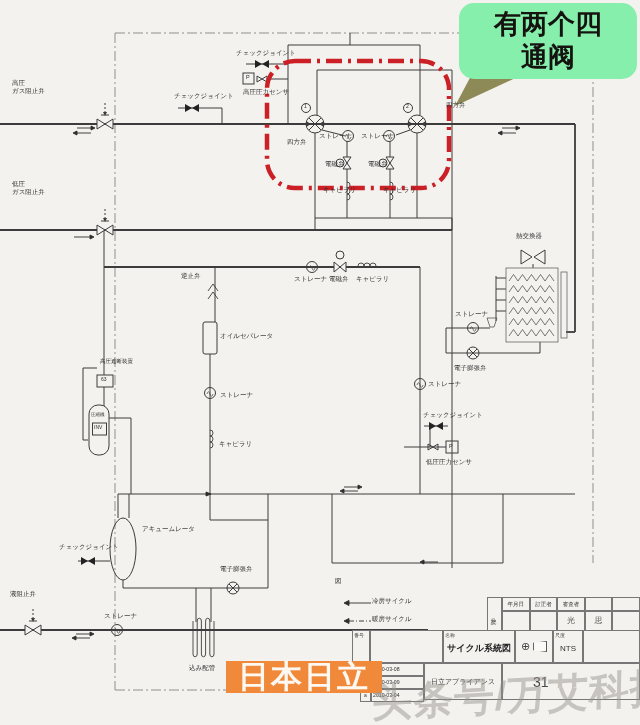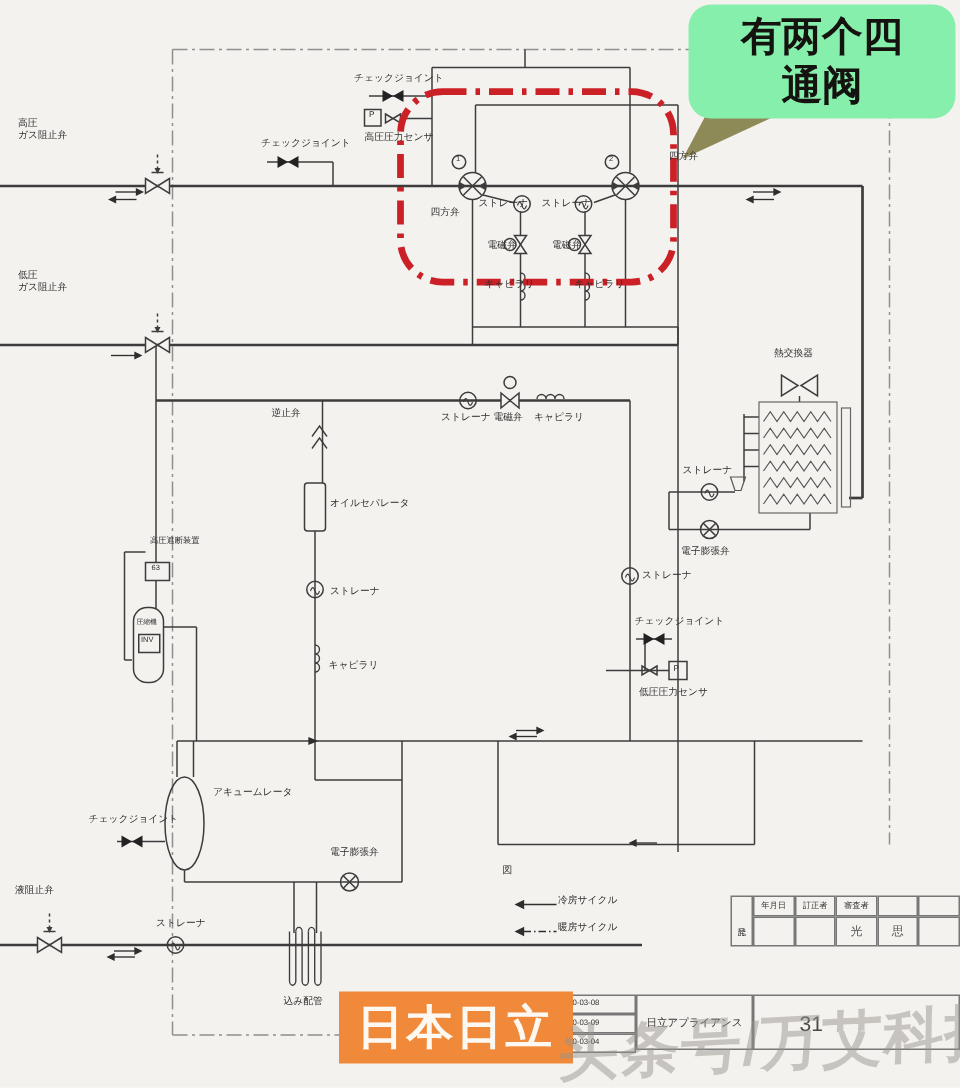--- a/index.html
+++ b/index.html
@@ -13,21 +13,21 @@
   }
   
   #callout{
     position:absolute;left:459px;top:3px;width:178px;height:76px;border-radius:15px;
     display:flex;flex-direction:column;align-items:center;justify-content:center;
     z-index:6;font-weight:600;color:#151310;text-align:center;
   }
   #callout .cl{font-size:27px;line-height:1.22;}
   
   #brand{
-    position:absolute;left:226px;top:661px;width:156px;height:48px;z-index:5;
+    position:absolute;left:226px;top:661px;width:156px;height:32px;z-index:5;
     display:flex;align-items:center;justify-content:center;
     font-size:31px;font-weight:700;color:#fdf8f1;letter-spacing:2px;
   }
   
   #watermark{
     position:absolute;left:372px;top:668px;width:280px;z-index:7;pointer-events:none;
     font-size:40px;font-weight:700;color:rgba(150,146,140,0.48);
     transform:rotate(-3deg) skewX(-4deg);white-space:nowrap;letter-spacing:1px;
   }
   
@@ -402,20 +402,39 @@
       <div id="rev-stamps">
           <div class="cell"></div>
           <div class="cell"></div>
           <div class="cell">光</div>
           <div class="cell">思</div>
           <div class="cell"></div>
         </div>
     </div>
   </div>
 
+  <div class="tb" id="main-table">
+    <div class="cell" id="cell-num">
+      <span class="corner-lbl">番号</span>
+    </div>
+    <div class="cell" id="cell-blank1"></div>
+    <div class="cell" id="cell-name">
+      <span class="corner-lbl">名称</span>
+      <span id="drawing-title">サイクル系統図</span>
+    </div>
+    <div class="cell" id="cell-proj">
+      <span id="proj-circle">⊕</span>
+      <span id="proj-cone"></span>
+    </div>
+    <div class="cell" id="cell-scale">
+      <span class="corner-lbl">尺度</span>
+      <span id="scale-value">NTS</span>
+    </div>
+    <div class="cell" id="cell-blank2"></div>
+  </div>
 
   <div class="tb" id="bottom-table">
     <div id="date-rows">
         <div class="drow">
           <div class="cell mark"></div>
           <div class="cell date">2010-03-08</div>
         </div>
         <div class="drow">
           <div class="cell mark">9</div>
           <div class="cell date">2010-03-09</div>

